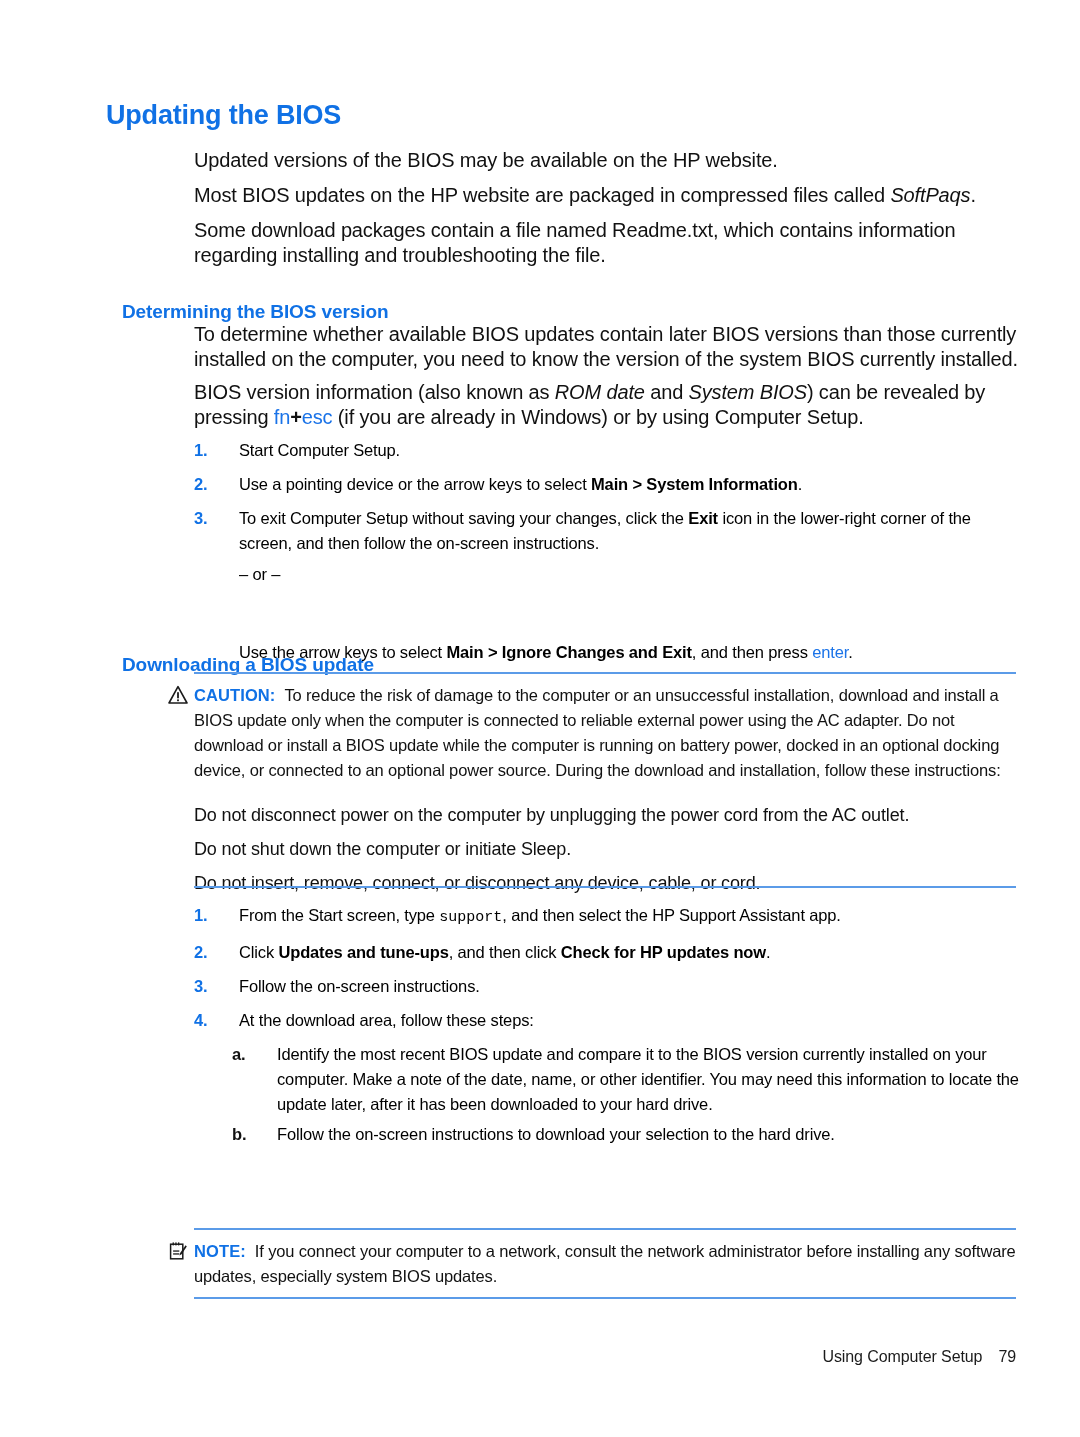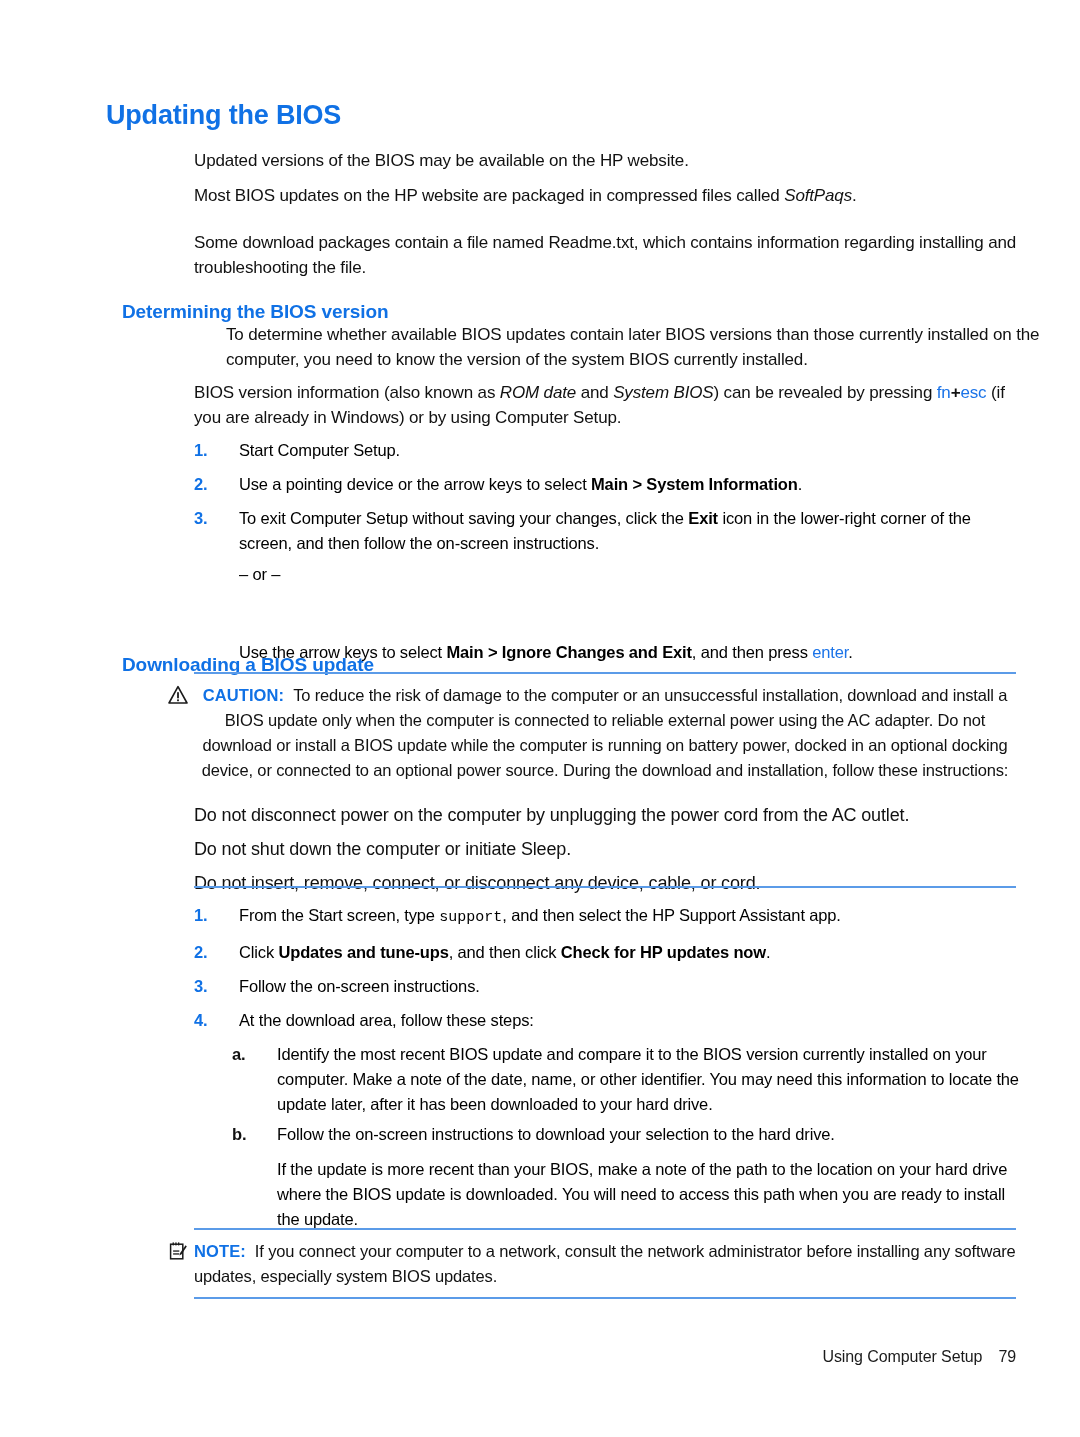--- a/index.html
+++ b/index.html
@@ -39,21 +39,21 @@
     font-size: 19px;
     font-weight: bold;
     color: #1071E5;
     letter-spacing: -0.1px;
     margin: 16px;
   }
 
   
   .body-block {
     position: absolute;
-    font-size: 17px;
+    font-size: 20px;
     line-height: 25px;
     color: #111111;
     letter-spacing: -0.15px;
   }
 
   .em { font-style: italic; }
   .bold { font-weight: bold; }
   .key { color: #1A73E8; }
   .link { color: #1A73E8; }
   .mono {
@@ -152,29 +152,29 @@
   <div class="h1">Updating the BIOS</div>
 
   <div class="body-block" style="left:180px; top:148px; width:825px;">
     <span>Updated versions of the BIOS may be available on the HP website.</span>
   </div>
 
   <div class="body-block" style="left:180px; top:183px; width:825px;">
     <span>Most BIOS updates on the HP website are packaged in compressed files called </span><span class="em">SoftPaqs</span><span>.</span>
   </div>
 
-  <div class="body-block" style="left:180px; top:218px; width:828px;margin-top:12px;">
+  <div class="body-block" style="left:180px; top:218px; width:828px;">
     <span>Some download packages contain a file named Readme.txt, which contains information regarding installing and troubleshooting the file.</span>
   </div>
 
   <div style="position:absolute; left:92px; top:285px;">
     <div class="h2">Determining the BIOS version</div>
   </div>
 
-  <div class="body-block" style="left:180px; top:322px; width:828px;margin-left:32px;">
+  <div class="body-block" style="left:180px; top:322px; width:828px;">
     <span>To determine whether available BIOS updates contain later BIOS versions than those currently installed on the computer, you need to know the version of the system BIOS currently installed.</span>
   </div>
 
   <div class="body-block" style="left:180px; top:380px; width:828px;">
     <span>BIOS version information (also known as </span><span class="em">ROM date</span><span> and </span><span class="em">System BIOS</span><span>) can be revealed by pressing </span><span class="key">fn</span><span class="bold">+</span><span class="key">esc</span><span> (if you are already in Windows) or by using Computer Setup.</span>
   </div>
 
   <div class="olrow" style="left:180px; top:438px; width:828px;">
     <span class="marker-num">1.</span>
     <span class="txt">Start Computer Setup.</span>
@@ -195,21 +195,21 @@
   </div>
 
   <div class="olrow" style="left:180px; top:596px; width:828px;margin-top:44px;">
     <span class="txt"><span>Use the arrow keys to select </span><span class="bold">Main &gt; Ignore Changes and Exit</span><span>, and then press </span><span class="link">enter</span><span>.</span></span>
   </div>
 
   <div style="position:absolute; left:92px; top:638px;">
     <div class="h2">Downloading a BIOS update</div>
   </div>
 
-  <div class="admon" style="left:180px; top:672px; width:822px;text-align:center;">
+  <div class="admon" style="left:180px; top:672px; width:822px;">
     <div class="rule"></div>
     <div class="inner">
       <span class="icon">
         <svg width="20" height="20" viewBox="0 0 20 20" aria-hidden="true">
           <path d="M10 1.6 L19 18 L1 18 Z" fill="none" stroke="#1b1b1b" stroke-width="1.6" stroke-linejoin="round"></path>
           <rect x="9.1" y="7.2" width="1.8" height="6.1" fill="#1b1b1b"></rect>
           <rect x="9.1" y="14.4" width="1.8" height="1.8" fill="#1b1b1b"></rect>
         </svg>
       </span>
       <span class="tag">CAUTION:</span><span class="tag-gap"></span><span>To reduce the risk of damage to the computer or an unsuccessful installation, download and install a BIOS update only when the computer is connected to reliable external power using the AC adapter. Do not download or install a BIOS update while the computer is running on battery power, docked in an optional docking device, or connected to an optional power source. During the download and installation, follow these instructions:</span>
@@ -250,23 +250,20 @@
   <div class="olrow" style="left:218px; top:1042px; width:790px;">
     <span class="marker-alpha">a.</span>
     <span class="txt">Identify the most recent BIOS update and compare it to the BIOS version currently installed on your computer. Make a note of the date, name, or other identifier. You may need this information to locate the update later, after it has been downloaded to your hard drive.</span>
   </div>
 
   <div class="olrow" style="left:218px; top:1122px; width:790px;">
     <span class="marker-alpha">b.</span>
     <span class="txt">Follow the on-screen instructions to download your selection to the hard drive.</span>
   </div>
 
-  <div class="olrow" style="left:218px; top:1157px; width:790px;">
-    <span class="txt">If the update is more recent than your BIOS, make a note of the path to the location on your hard drive where the BIOS update is downloaded. You will need to access this path when you are ready to install the update.</span>
-  </div>
 
   <div class="admon" style="left:180px; top:1228px; width:822px;">
     <div class="rule"></div>
     <div class="inner">
       <span class="icon">
         <svg width="20" height="20" viewBox="0 0 20 20" aria-hidden="true">
           <rect x="2.6" y="3.2" width="12.2" height="14.6" fill="none" stroke="#1b1b1b" stroke-width="1.5"></rect>
           <rect x="4.6" y="1.4" width="1.3" height="3" fill="#1b1b1b"></rect>
           <rect x="7.3" y="1.4" width="1.3" height="3" fill="#1b1b1b"></rect>
           <rect x="10" y="1.4" width="1.3" height="3" fill="#1b1b1b"></rect>

